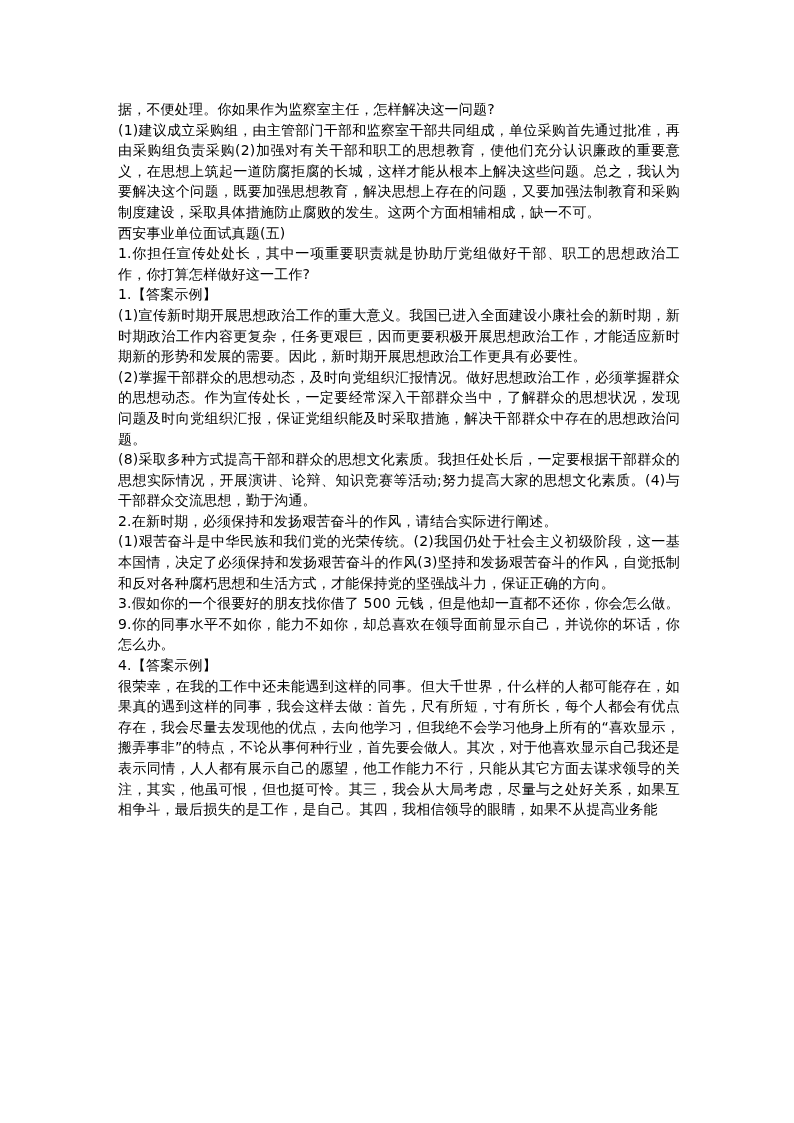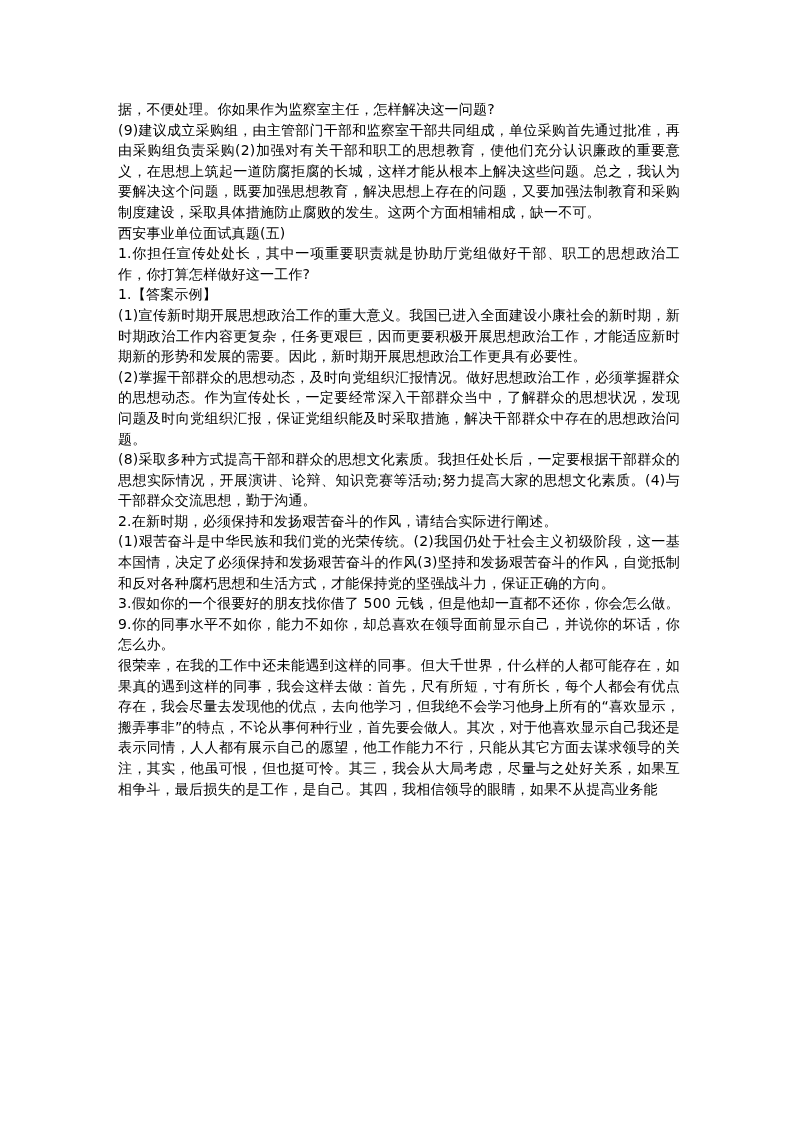--- a/index.html
+++ b/index.html
@@ -15,25 +15,26 @@
     color: #000000;
     letter-spacing: 0.2px;
   }
   .page p { margin: 0; padding: 0; text-align: justify; word-break: break-all; }
 </style>
 </head>
 <body>
 
 <div class="page">
   <p>据，不便处理。你如果作为监察室主任，怎样解决这一问题?</p>
-  <p>(9)建议成立采购组，由主管部门干部和监察室干部共同组成，单位采购首先通过批准，再由采购组负责采购(2)加强对有关干部和职工的思想教育，使他们充分认识廉政的重要意义，在思想上筑起一道防腐拒腐的长城，这样才能从根本上解决这些问题。总之，我认为要解决这个问题，既要加强思想教育，解决思想上存在的问题，又要加强法制教育和采购制度建设，采取具体措施防止腐败的发生。这两个方面相辅相成，缺一不可。</p>
+  <p>(1)建议成立采购组，由主管部门干部和监察室干部共同组成，单位采购首先通过批准，再由采购组负责采购(2)加强对有关干部和职工的思想教育，使他们充分认识廉政的重要意义，在思想上筑起一道防腐拒腐的长城，这样才能从根本上解决这些问题。总之，我认为要解决这个问题，既要加强思想教育，解决思想上存在的问题，又要加强法制教育和采购制度建设，采取具体措施防止腐败的发生。这两个方面相辅相成，缺一不可。</p>
   <p>西安事业单位面试真题(五)</p>
   <p>1.你担任宣传处处长，其中一项重要职责就是协助厅党组做好干部、职工的思想政治工作，你打算怎样做好这一工作?</p>
   <p>1.【答案示例】</p>
   <p>(1)宣传新时期开展思想政治工作的重大意义。我国已进入全面建设小康社会的新时期，新时期政治工作内容更复杂，任务更艰巨，因而更要积极开展思想政治工作，才能适应新时期新的形势和发展的需要。因此，新时期开展思想政治工作更具有必要性。</p>
   <p>(2)掌握干部群众的思想动态，及时向党组织汇报情况。做好思想政治工作，必须掌握群众的思想动态。作为宣传处长，一定要经常深入干部群众当中，了解群众的思想状况，发现问题及时向党组织汇报，保证党组织能及时采取措施，解决干部群众中存在的思想政治问题。</p>
   <p>(8)采取多种方式提高干部和群众的思想文化素质。我担任处长后，一定要根据干部群众的思想实际情况，开展演讲、论辩、知识竞赛等活动;努力提高大家的思想文化素质。(4)与干部群众交流思想，勤于沟通。</p>
   <p>2.在新时期，必须保持和发扬艰苦奋斗的作风，请结合实际进行阐述。</p>
   <p>(1)艰苦奋斗是中华民族和我们党的光荣传统。(2)我国仍处于社会主义初级阶段，这一基本国情，决定了必须保持和发扬艰苦奋斗的作风(3)坚持和发扬艰苦奋斗的作风，自觉抵制和反对各种腐朽思想和生活方式，才能保持党的坚强战斗力，保证正确的方向。</p>
   <p>3.假如你的一个很要好的朋友找你借了 500 元钱，但是他却一直都不还你，你会怎么做。</p>
   <p>9.你的同事水平不如你，能力不如你，却总喜欢在领导面前显示自己，并说你的坏话，你怎么办。</p>
+  <p>4.【答案示例】</p>
   <p>很荣幸，在我的工作中还未能遇到这样的同事。但大千世界，什么样的人都可能存在，如果真的遇到这样的同事，我会这样去做：首先，尺有所短，寸有所长，每个人都会有优点存在，我会尽量去发现他的优点，去向他学习，但我绝不会学习他身上所有的“喜欢显示，搬弄事非”的特点，不论从事何种行业，首先要会做人。其次，对于他喜欢显示自己我还是表示同情，人人都有展示自己的愿望，他工作能力不行，只能从其它方面去谋求领导的关注，其实，他虽可恨，但也挺可怜。其三，我会从大局考虑，尽量与之处好关系，如果互相争斗，最后损失的是工作，是自己。其四，我相信领导的眼睛，如果不从提高业务能</p>
 </div>
 
 </body></html>

